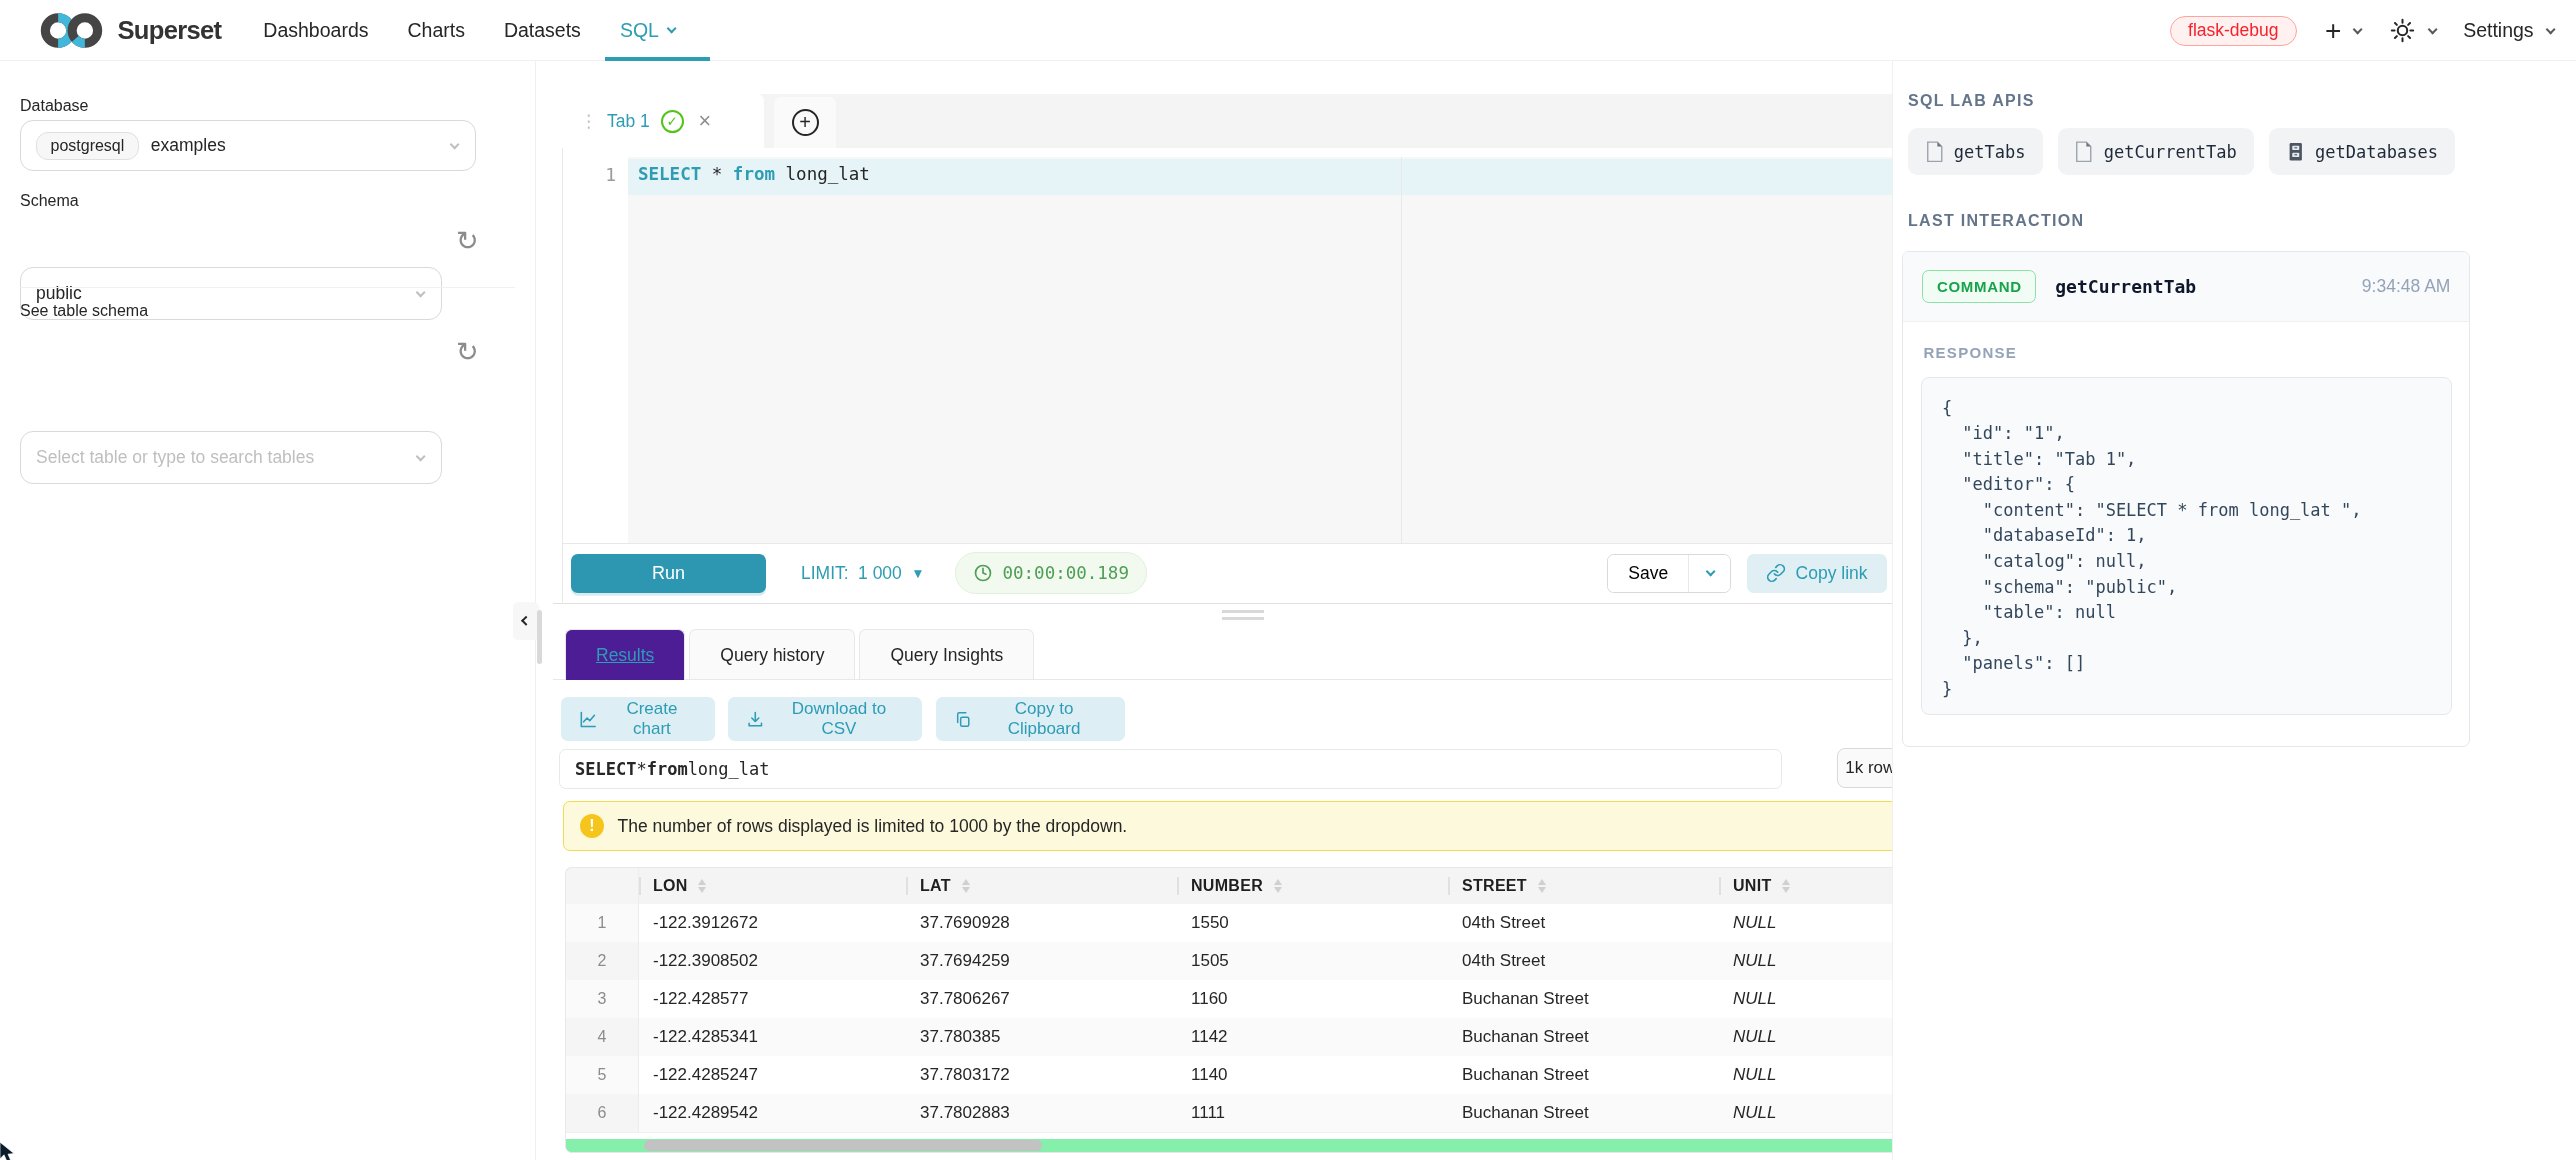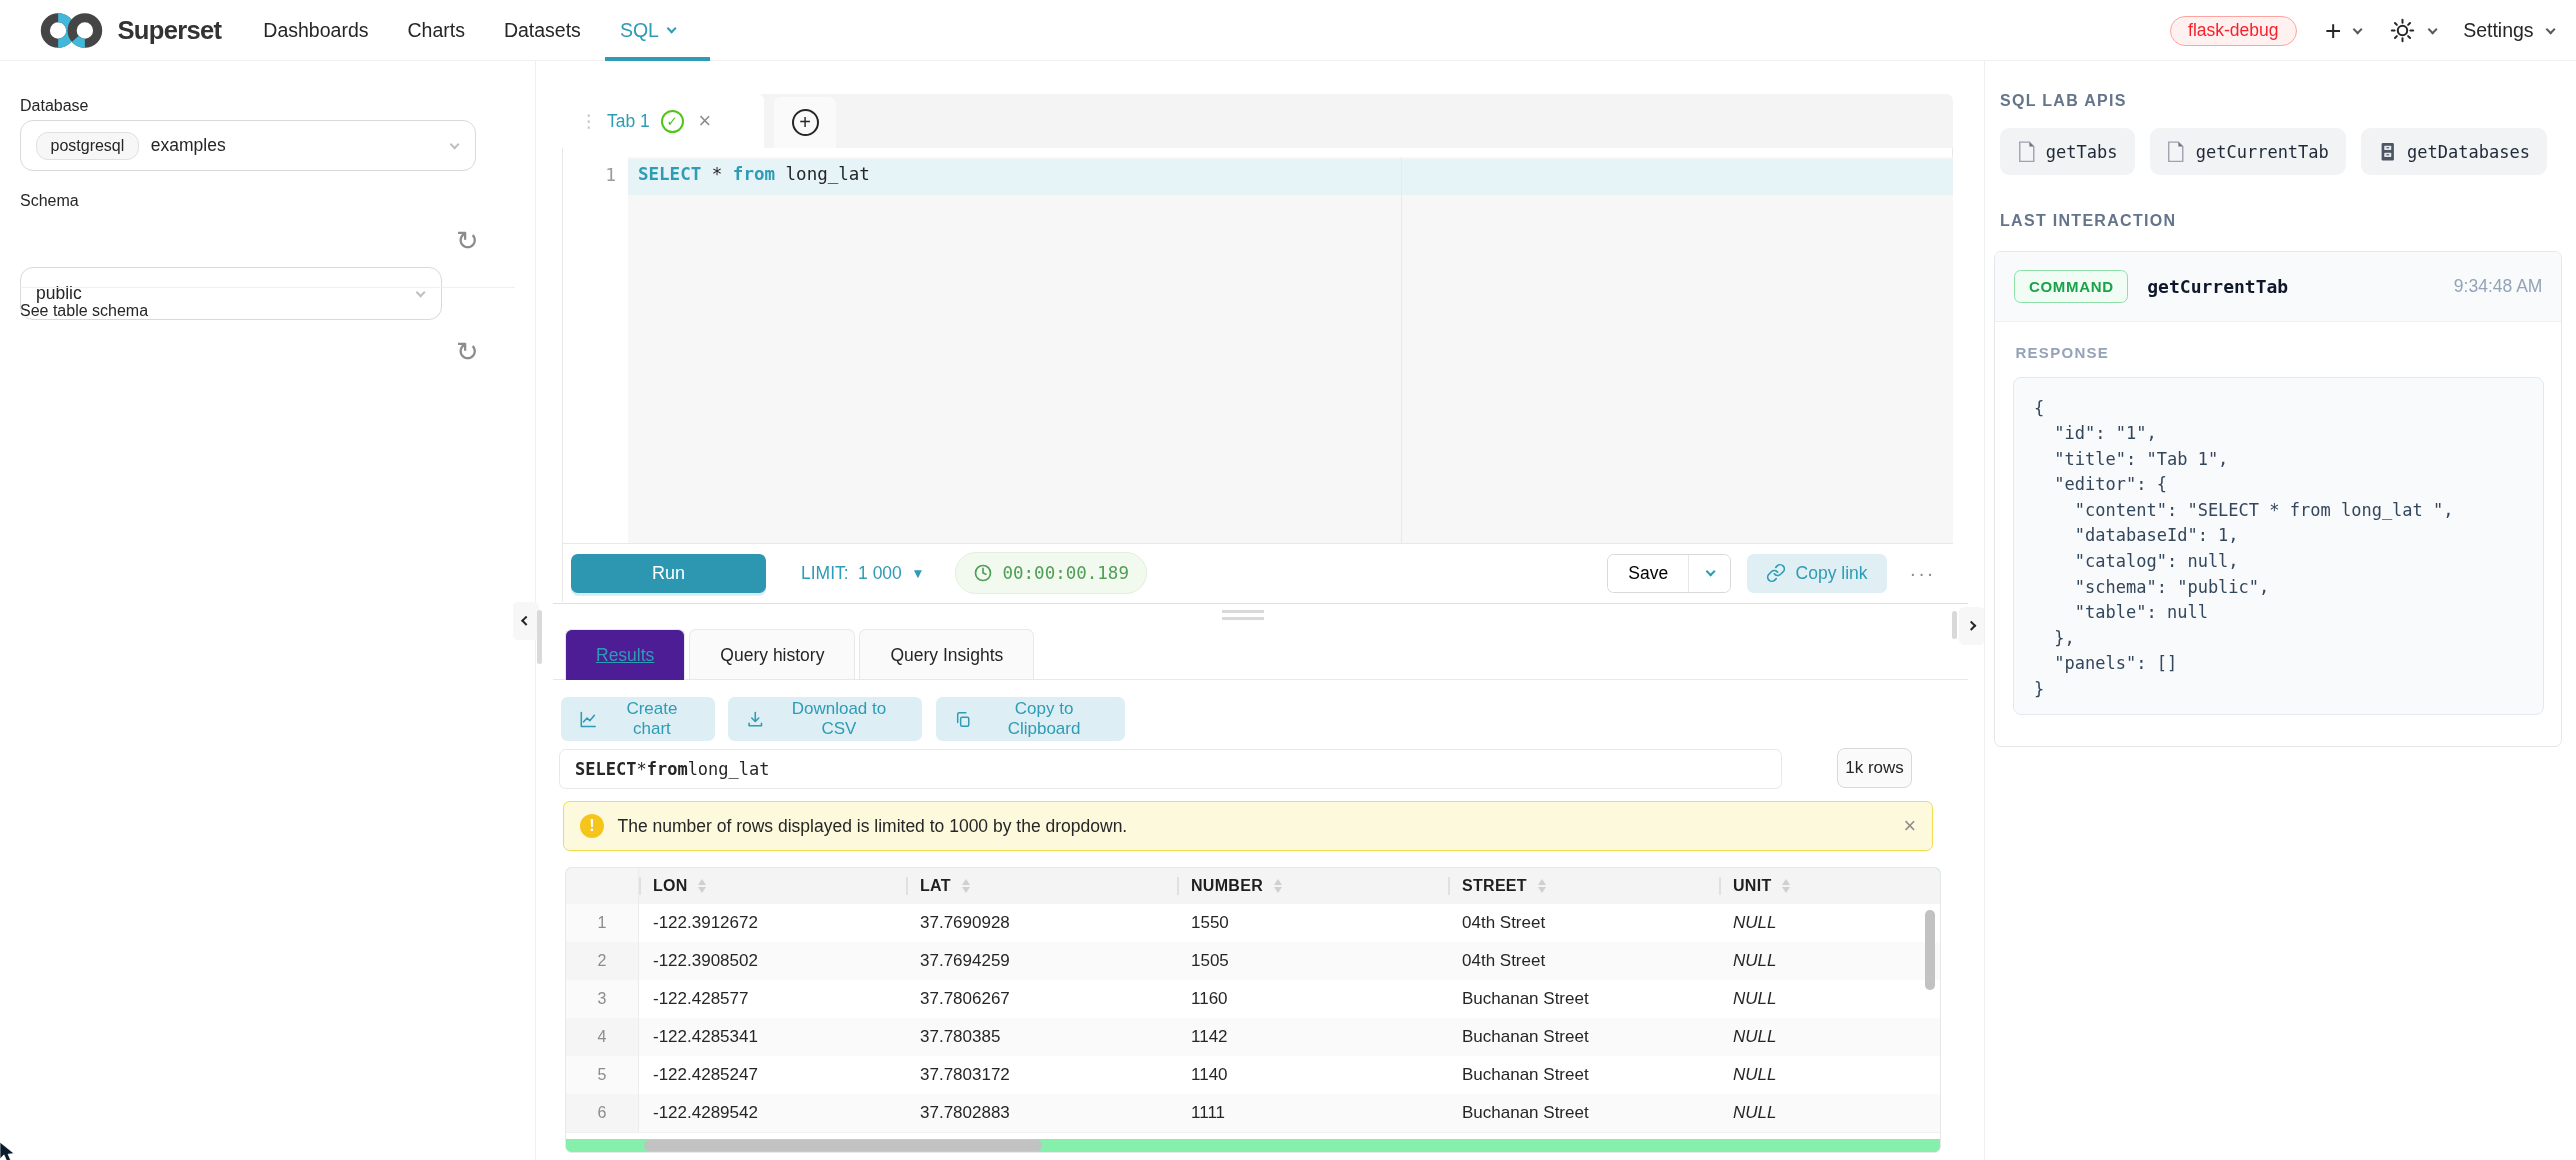--- a/index.html
+++ b/index.html
@@ -111,21 +111,21 @@
   .td { display:flex; align-items:center; padding-left:14px; font-size:17px; color:#262626; }
   .td.null { font-style:italic; }
   .rownum { background:#f5f5f5; color:#8c8c8c; font-size:16px; display:flex; align-items:center; justify-content:center; border-right:0.7px solid #ececec; padding-left:0; }
   .tr .rownum { background:#fafafa; }
   .tr.even .rownum { background:#f5f5f5; }
   .table-strip { height:6.7px; background:#fff; border-top:0.7px solid #f0f0f0; }
   .hscroll-thumb { position:absolute; left:78px; top:272px; width:398px; height:10.8px; background:#c2c2c2; border-radius:5.4px; cursor:pointer; }
   .vscroll-thumb { position:absolute; right:5.4px; top:42px; width:9.4px; height:80px; background:#c2c2c2; border-radius:4.7px; cursor:pointer; }
 
   
-  .rpanel { position:absolute; left:1984px; top:61px; width:592px; height:1100px; background:#fff; border-left:1.3px solid #f0f0f0; }
+  .rpanel { position:absolute; left:1892px; top:61px; width:592px; height:1100px; background:#fff; border-left:1.3px solid #f0f0f0; }
   .rp-heading { font-size:16px; font-weight:bold; color:#64748b; letter-spacing:1.3px; }
   .api-buttons { position:absolute; left:15px; top:67px; display:flex; gap:15px; }
   .api-btn { height:47px; background:#f1f3f5; border:none; border-radius:9.4px; display:flex; align-items:center; gap:10.8px; padding:0 17.5px; font-family:"DejaVu Sans Mono",monospace; font-size:17px; color:#1f2937; cursor:pointer; }
   .card { position:absolute; left:9.4px; top:190px; width:568px; height:496px; border:1.3px solid #e5e7eb; border-radius:7px; background:#fff; overflow:hidden; }
   .card-header { height:70px; background:#f8fafc; border-bottom:1.3px solid #eef0f3; display:flex; align-items:center; padding:0 19px; }
   .cmd-badge { border:1.3px solid #8ce0a8; background:#f1fdf4; color:#17a34a; font-size:15px; font-weight:bold; letter-spacing:0.7px; border-radius:6.7px; padding:6.7px 13.5px; }
   .cmd-name { font-family:"DejaVu Sans Mono",monospace; font-weight:bold; font-size:18px; color:#0f172a; margin-left:19px; }
   .cmd-time { margin-left:auto; font-size:17.5px; color:#94a3b8; }
   .response-label { position:absolute; left:20px; top:92px; font-size:15px; font-weight:bold; color:#94a3b8; letter-spacing:1.3px; }
   .code-block { position:absolute; left:17.5px; top:125px; width:531px; height:338px; background:#f8fafc; border:1.3px solid #e2e8f0; border-radius:8px; padding:17.5px 20px; }
@@ -196,20 +196,24 @@
     <div class="abs sb-label" style="left:20px; top:131px;">Schema</div>
     <div class="abs select" style="left:20px; top:155px; width:422px; height:53px;">
       <span class="select-value">public</span>
       <i class="chev"></i>
     </div>
     <div class="abs refresh-icon" style="left:456px; top:167px;">↻</div>
 
     <div class="sb-divider" style="top:226px;"></div>
 
     <div class="abs sb-label" style="left:20px; top:241px;">See table schema</div>
+    <div class="abs select" style="left:20px; top:266px; width:422px; height:53px;">
+      <span class="select-placeholder">Select table or type to search tables</span>
+      <i class="chev"></i>
+    </div>
     <div class="abs refresh-icon" style="left:456px; top:278px;">↻</div>
   </div>
 
   <div class="collapse-btn" style="left:513px; top:602px;">
       <i class="chev" style="transform:rotate(135deg);"></i>
     </div>
   <div class="mini-thumb" style="left:537px; top:610px; height:54px;"></div>
   <div class="collapse-btn" style="left:1959px; top:607px;">
       <i class="chev" style="transform:rotate(-45deg);"></i>
     </div>

